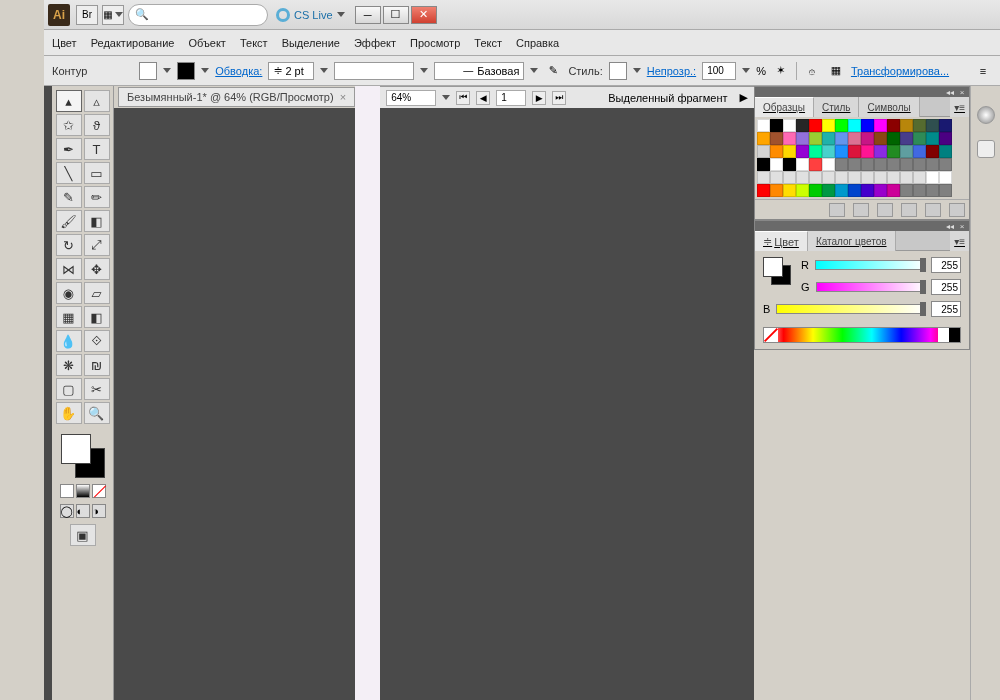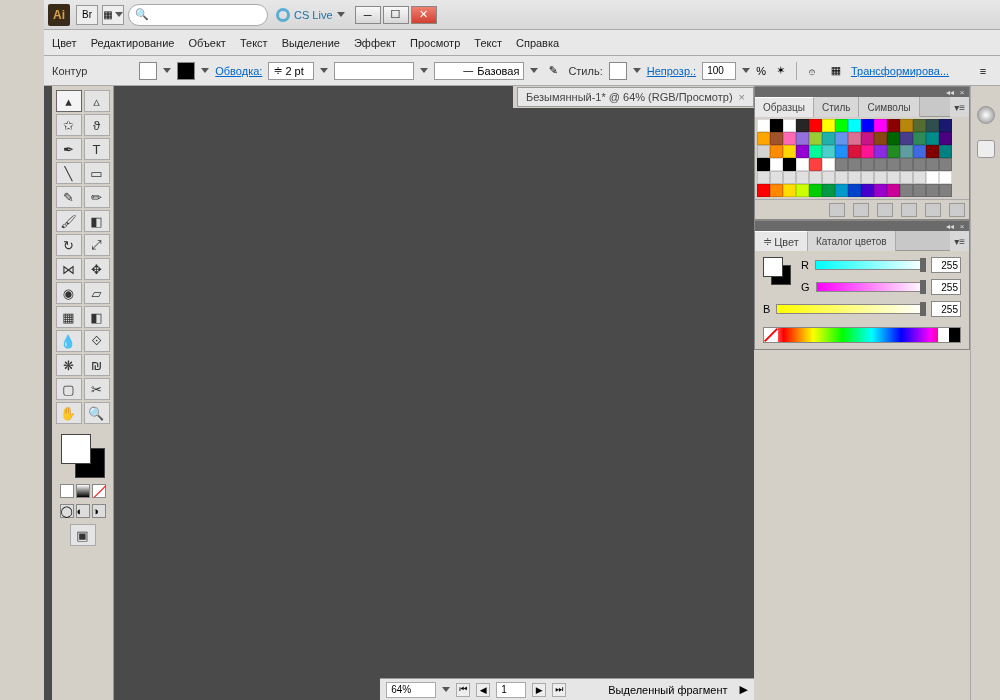--- a/index.html
+++ b/index.html
@@ -40,39 +40,39 @@
 .tool-grid { display: grid; grid-template-columns: 26px 26px; gap: 2px; }
 .tool { width: 26px; height: 22px; background: #e4e4e4; border: 1px solid #aaa; display: flex; align-items: center; justify-content: center; font-size: 13px; color: #333; position: relative; }
 .tool.sel { background: #f4f4f4; border-color: #666; }
 .color-ctrl { margin-top: 10px; width: 44px; height: 44px; position: relative; }
 .color-ctrl .fg { position: absolute; width: 30px; height: 30px; background: #fff; border: 1px solid #444; top: 0; left: 0; z-index: 2; }
 .color-ctrl .bg { position: absolute; width: 30px; height: 30px; background: #000; border: 1px solid #444; bottom: 0; right: 0; }
 .mini-row { display: flex; gap: 2px; margin-top: 6px; }
 .mini { width: 14px; height: 14px; border: 1px solid #888; background: #ddd; }
 
 
-.workspace { flex: 1; display: flex; flex-direction: column; background: #4a4a4a; min-width: 0; align-items: flex-end; }
+.workspace { flex: 1; display: flex; flex-direction: row; background: #4a4a4a; min-width: 0; }
 .doctab-row { height: 22px; background: #d4d0c8; display: flex; align-items: center; }
 .doctab { height: 20px; background: #e8e8e8; border: 1px solid #999; padding: 0 8px; display: flex; align-items: center; gap: 6px; margin-left: 4px; font-size: 10px; color: #444; }
 .doctab .x { color: #888; }
 .canvas-area { flex: 1; background: #f4eff6; position: relative; overflow: hidden; }
 .artboard { position: absolute; left: 246px; top: 16px; width: 382px; height: 540px; background: #fff; border: 1px solid #888; box-shadow: 2px 2px 3px rgba(0,0,0,0.2); }
 .shape-svg { position: absolute; left: 200px; top: 10px; }
 .statusbar { height: 22px; background: #e6e6e6; border-top: 1px solid #999; display: flex; align-items: center; padding: 0 6px; gap: 6px; }
 .statusbar .fld { height: 16px; border: 1px solid #aaa; background: #fff; padding: 0 4px; display: flex; align-items: center; font-size: 10px; }
 .nav-btn { width: 14px; height: 14px; border: 1px solid #aaa; background: #eee; display: flex; align-items: center; justify-content: center; font-size: 9px; }
 
 
 .rpanels { width: 246px; background: #d4d0c8; display: flex; position: relative; }
 .panel-stack { flex: 1; display: flex; flex-direction: column; }
 .rstrip { width: 30px; background: #d4d0c8; border-left: 1px solid #aaa; padding-top: 20px; display: flex; flex-direction: column; align-items: center; gap: 16px; }
 .rstrip .ic { width: 18px; height: 18px; border: 1px solid #999; border-radius: 3px; background: #eee; }
 
 .panel { background: #d4d0c8; border: 1px solid #888; margin-bottom: 0; }
-.panel-tabs { height: 20px; background: #c8c8c8; display: flex; border-bottom: 1px solid #999; }
+.panel-tabs { height: 20px; background: #c8c8c8; display: flex; border-bottom: 1px solid #999; text-decoration: underline; }
 .ptab { padding: 0 8px; height: 20px; display: flex; align-items: center; border-right: 1px solid #aaa; font-size: 10px; color: #444; background: #d8d8d8; }
 .ptab.active { background: #e8e8e8; font-weight: normal; border-top: 1px solid #fff; }
 .panel-header { height: 10px; background: #6a6a6a; display: flex; justify-content: flex-end; align-items: center; padding: 0 2px; gap: 2px; }
 .panel-header .h { width: 10px; height: 8px; color: #ddd; font-size: 8px; text-align: center; }
 .swatch-grid { padding: 2px; background: #d4d0c8; }
 .sw-row { display: flex; }
 .sw { width: 13px; height: 13px; border: 1px solid rgba(0,0,0,0.15); }
 .panel-footer { height: 20px; background: #d4d0c8; border-top: 1px solid #aaa; display: flex; align-items: center; justify-content: flex-end; padding: 0 4px; gap: 8px; }
 .panel-footer .fic { width: 16px; height: 14px; background: #ccc; border: 1px solid #999; }
 

